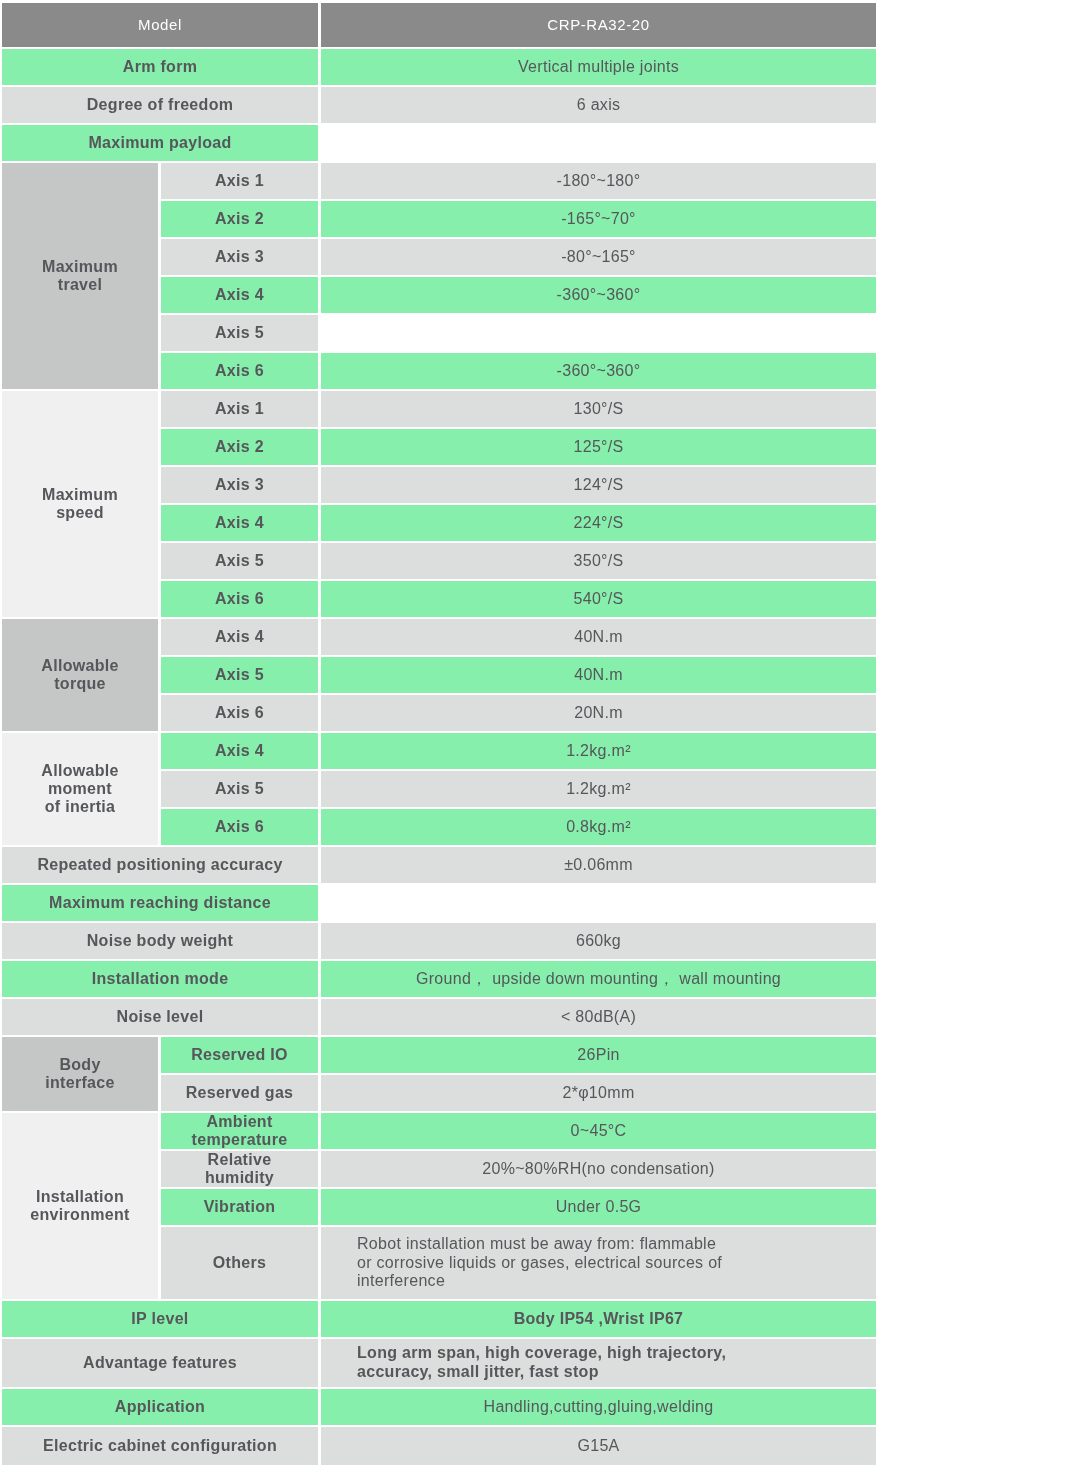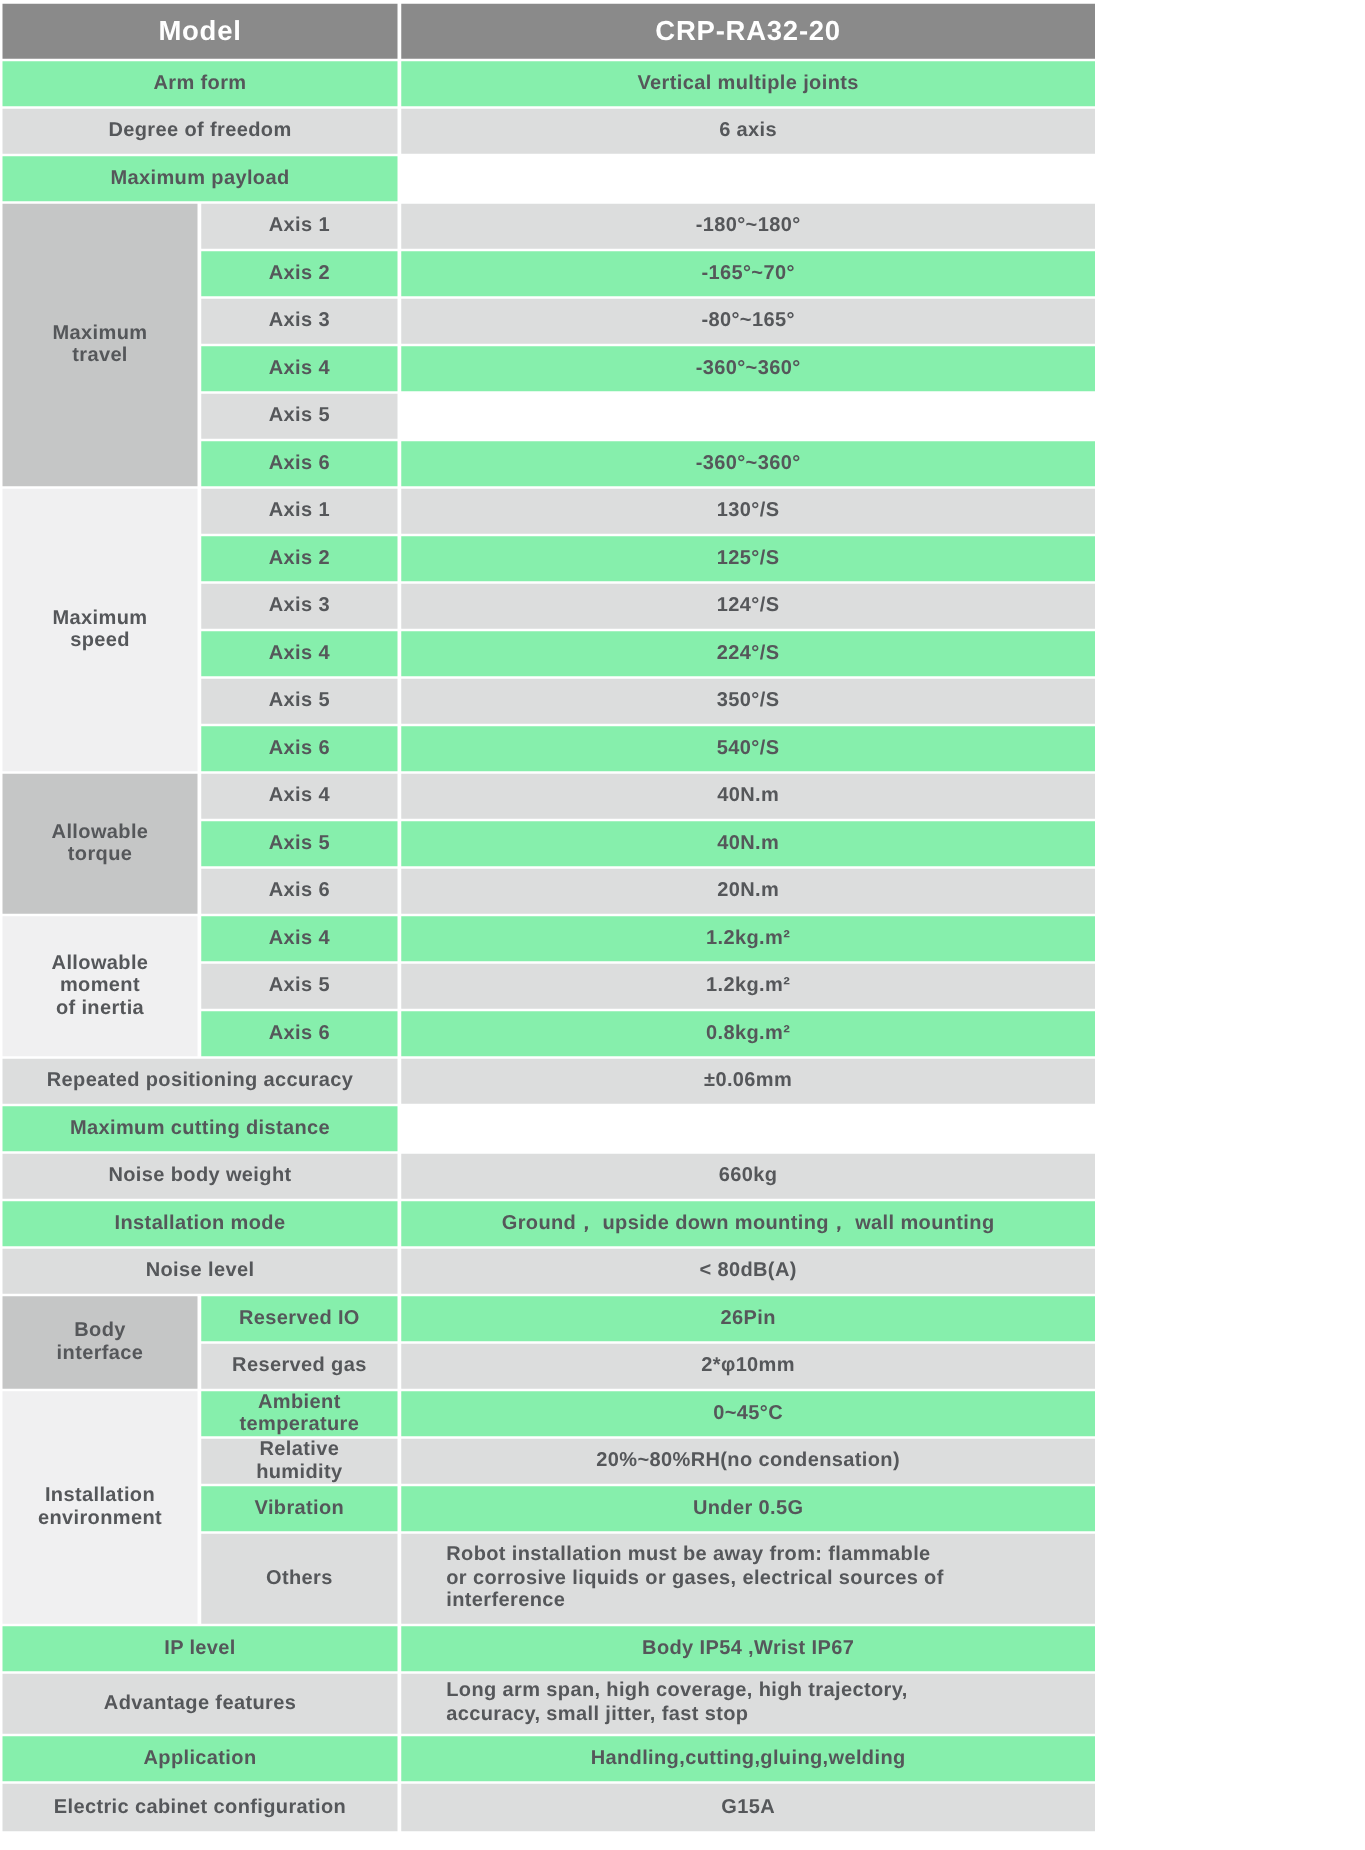--- a/index.html
+++ b/index.html
@@ -19,23 +19,23 @@
   }
   .cell {
     display:flex; align-items:center; justify-content:center;
     text-align:center;
     white-space:pre-line;
     color:#55575a;
     font-size:16px;
     line-height:1.12;
     letter-spacing:0.3px;
   }
-  .hdr { background:#8a8a8a; color:#ffffff; font-weight:700; font-size:22px; letter-spacing:0.6px; }
+  .hdr { background:#8a8a8a; color:#ffffff; font-weight:400; font-size:15px; letter-spacing:0.6px; }
   .lab { font-weight:700; }
-  .val { font-weight:700; }
+  .val { font-weight:400; }
   .bold { font-weight:700; }
   .g  { background:#dcdddd; }
   .w  { background:#86efac; }
   .sd { background:#c5c6c6; }
   .sl { background:#f0f0f1; }
   .left { justify-content:flex-start; text-align:left; padding-left:36px; padding-right:44px; line-height:1.18; }
 </style>
 </head>
 <body>
 
@@ -97,21 +97,21 @@
     <div class="cell lab w" style="grid-area:20/2/21/3">Axis 4</div>
     <div class="cell val w" style="grid-area:20/3/21/4">1.2kg.m²</div>
     <div class="cell lab g" style="grid-area:21/2/22/3">Axis 5</div>
     <div class="cell val g" style="grid-area:21/3/22/4">1.2kg.m²</div>
     <div class="cell lab w" style="grid-area:22/2/23/3">Axis 6</div>
     <div class="cell val w" style="grid-area:22/3/23/4">0.8kg.m²</div>
 
     <div class="cell lab g" style="grid-area:23/1/24/3">Repeated positioning accuracy</div>
     <div class="cell val g" style="grid-area:23/3/24/4">±0.06mm</div>
 
-    <div class="cell lab w" style="grid-area:24/1/25/3">Maximum cutting distance</div>
+    <div class="cell lab w" style="grid-area:24/1/25/3">Maximum reaching distance</div>
 
     <div class="cell lab g" style="grid-area:25/1/26/3">Noise body weight</div>
     <div class="cell val g" style="grid-area:25/3/26/4">660kg</div>
 
     <div class="cell lab w" style="grid-area:26/1/27/3">Installation mode</div>
     <div class="cell val w" style="grid-area:26/3/27/4">Ground， upside down mounting， wall mounting</div>
 
     <div class="cell lab g" style="grid-area:27/1/28/3">Noise level</div>
     <div class="cell val g" style="grid-area:27/3/28/4">&lt; 80dB(A)</div>
 

